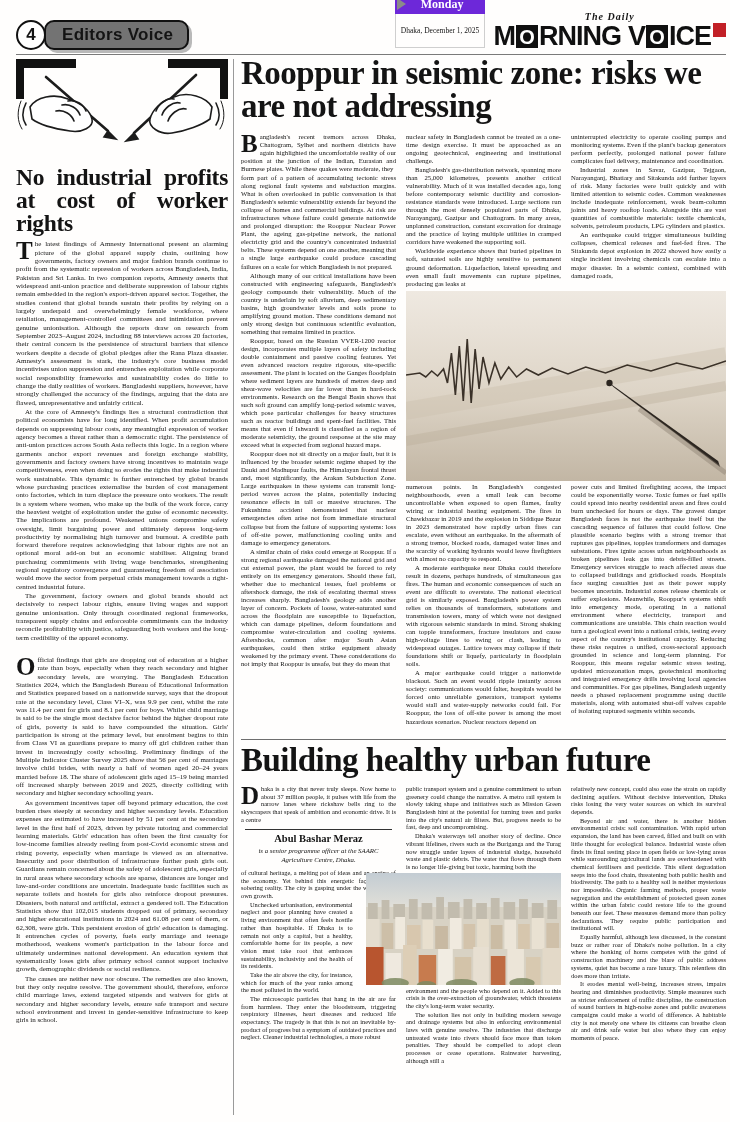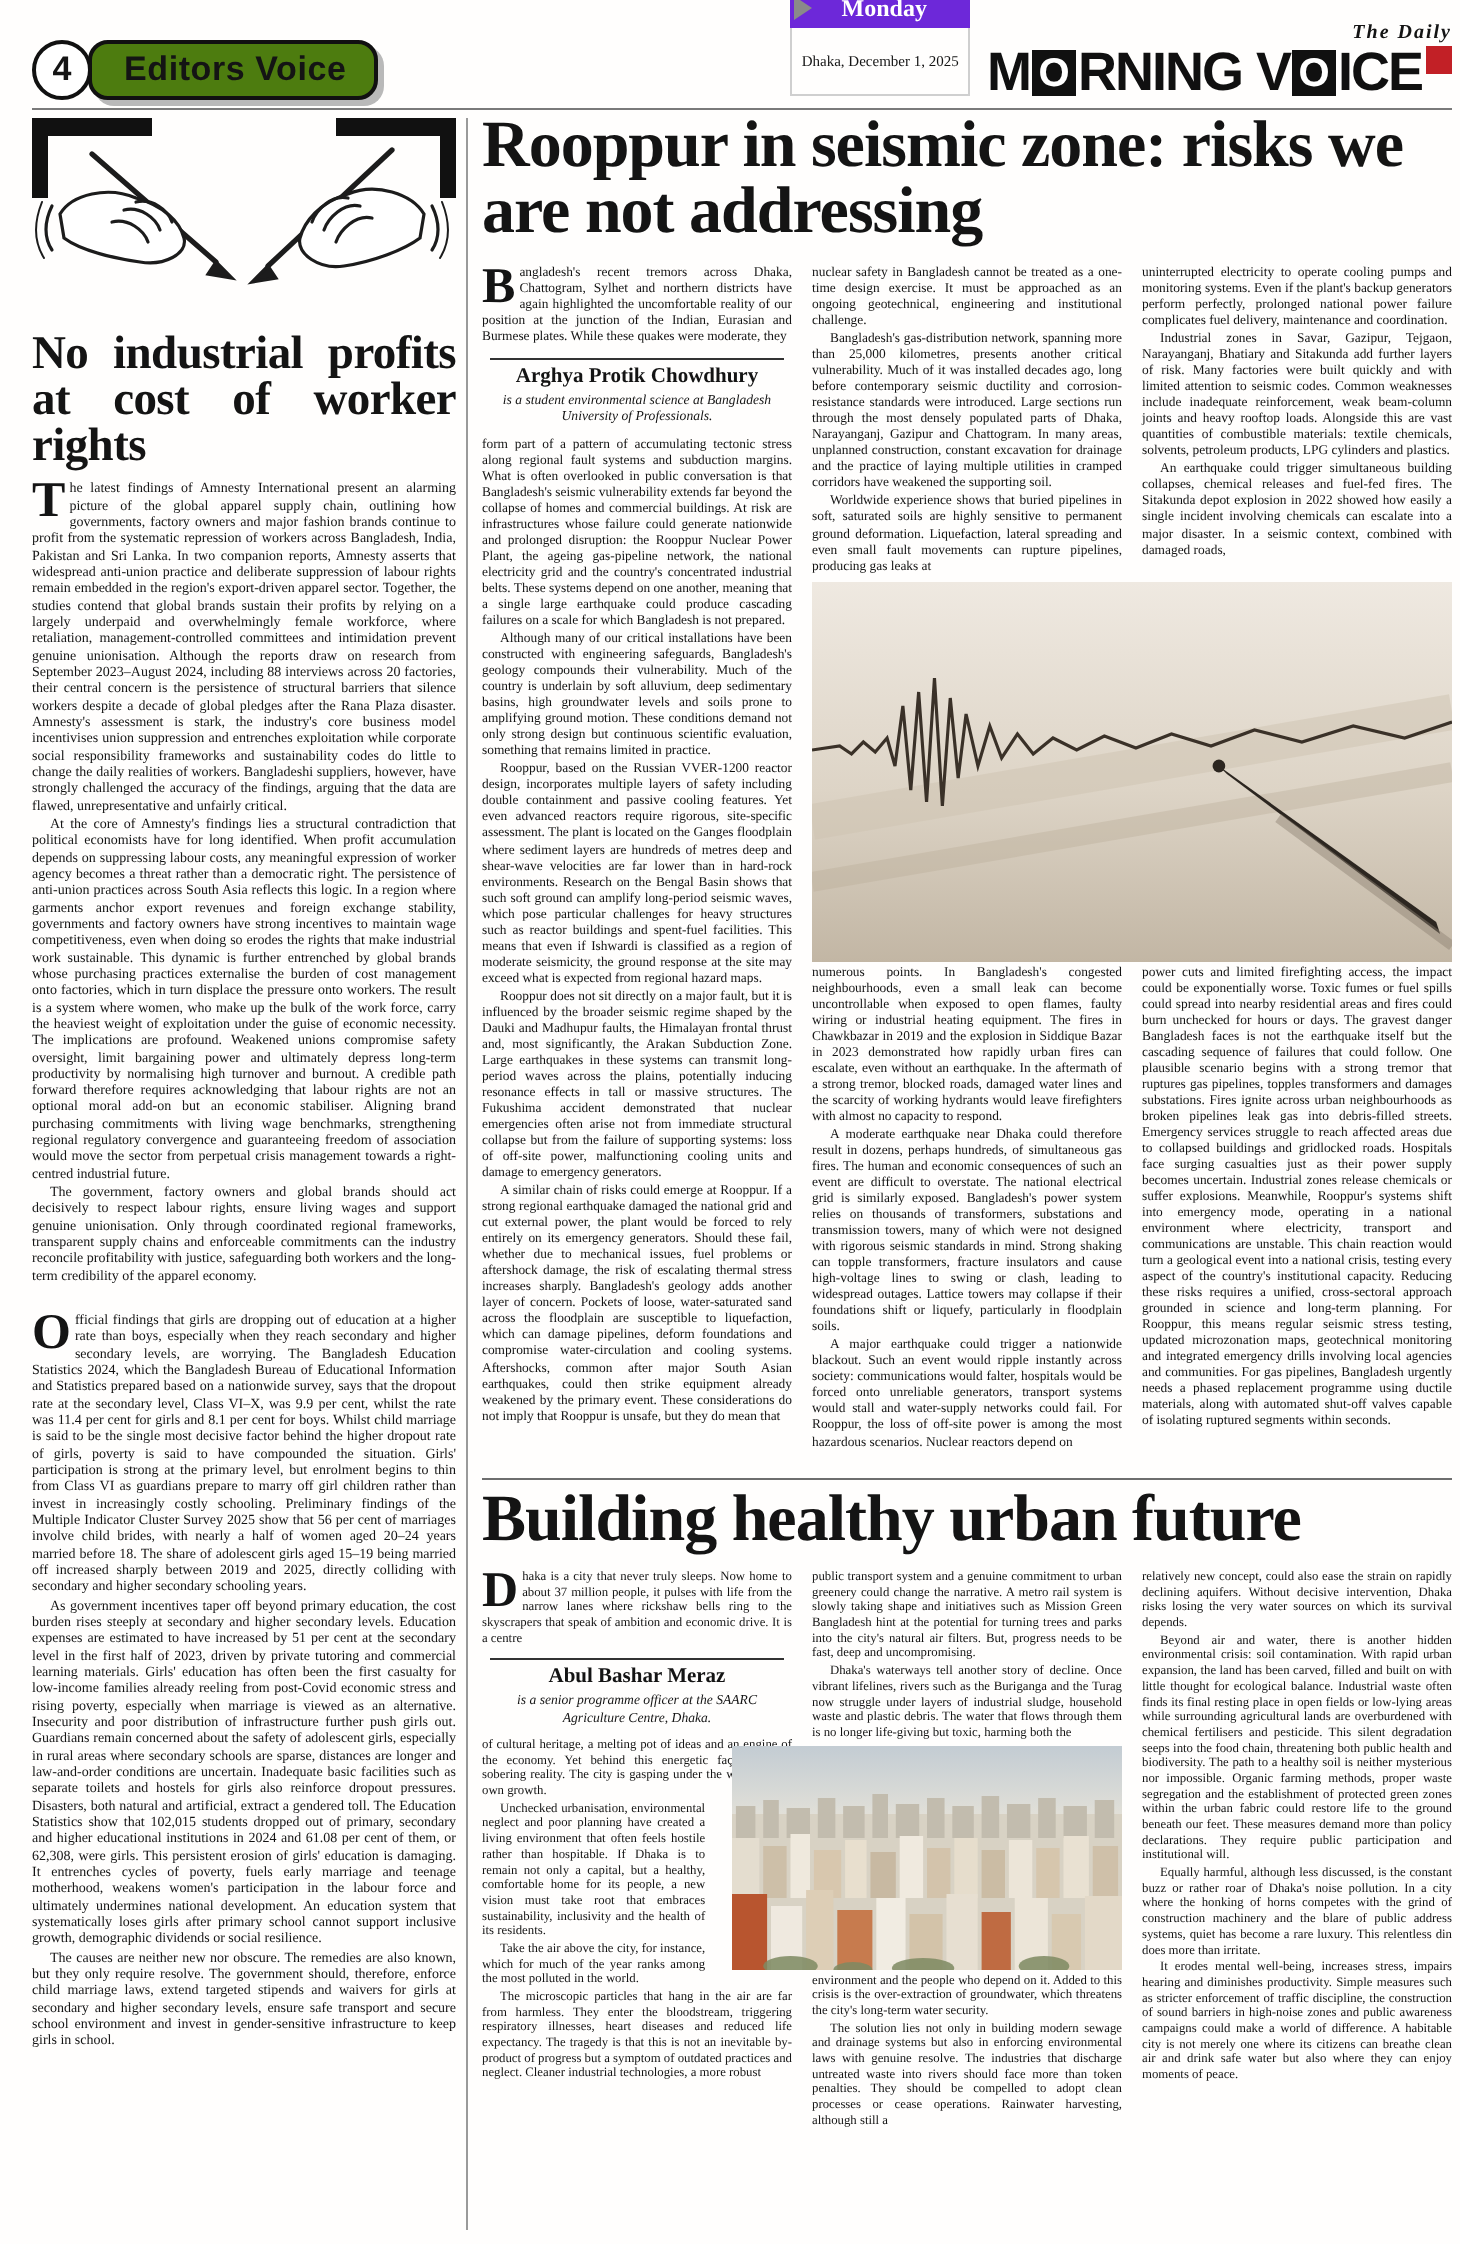--- a/index.html
+++ b/index.html
@@ -13,37 +13,37 @@
 
   
   .hdr { display:flex; justify-content:space-between; align-items:flex-end; height:46px; padding-bottom:4px; }
   .sec-logo { display:flex; align-items:center; gap:4px; }
   .num-badge {
     width:30px; height:30px; border-radius:50%; border:2.5px solid #111;
     box-shadow:0 0 0 2px #fff inset; display:flex; align-items:center; justify-content:center;
     font-family:"Liberation Sans", sans-serif; font-weight:bold; font-size:17px; background:#fff; z-index:2;
   }
   .sec-pill {
-    margin-left:-6px; border:2px solid #111; border-radius:10px; background:#4d7c0f;
+    margin-left:-6px; border:2px solid #111; border-radius:10px; background:#737373;
     box-shadow:3px 3px 0 #b9b9b9; padding:3px 14px 3px 16px;
     font-family:"Liberation Sans", sans-serif; font-weight:bold; font-size:17px; letter-spacing:.3px;
   }
   .hdr-right { display:flex; align-items:flex-end; gap:8px; }
   .day-box { text-align:center; margin-bottom:2px; }
   .day-banner {
     position:relative; background:#6d28d9; color:#fff; font-weight:bold; font-size:12px;
     padding:2px 22px 2px 26px; display:inline-block;margin-top:16px;
   }
   .day-banner .chev {
     position:absolute; left:2px; top:3px; width:0; height:0;
     border-top:6px solid transparent; border-bottom:6px solid transparent; border-left:9px solid #8a8a8a;
   }
   .dateline { font-size:7.5px; border:1px solid #cfcfcf; border-top:none; padding:12px 4px; }
   .masthead { text-align:right; line-height:1; }
-  .mh-top { font-size:10px; font-weight:bold; font-style:italic; letter-spacing:1px; margin-bottom:1px; }
+  .mh-top { font-size:10px; font-weight:bold; font-style:italic; letter-spacing:1px; text-align:center; margin-bottom:1px; }
   .mh-main { font-family:"Liberation Sans", sans-serif; font-weight:bold; font-size:27px; letter-spacing:-1px; color:#101010; display:flex; align-items:center; }
   .obox { display:inline-flex; align-items:center; justify-content:center; width:22px; height:23px; background:#101010; color:#fff; font-size:20px; margin:0 1px; letter-spacing:0; }
   .mh-space { width:7px; display:inline-block; }
   .ribbon { display:inline-block; width:13px; height:14px; background:#c22026; margin-left:2px; align-self:flex-start; }
   .hdr-rule { border-bottom:1.5px solid #7a7a7a; margin-right:0; }
 
   
   .content { display:flex; height:1060px; }
   .vrule { width:1px; background:#9a9a9a; margin:4px 7px 0 5px; }
   aside.leftcol { width:212px; flex:none; padding-top:4px; }
@@ -187,24 +187,20 @@
     <div class="vrule"></div>
 
     <main class="mainarea">
 
       <article class="art art-rooppur">
         <h1>Rooppur in seismic zone: risks we are not addressing</h1>
         <div class="r-grid just">
 
           <div class="r-col1 coltext">
             <p class="nodent dropcap">Bangladesh's recent tremors across Dhaka, Chattogram, Sylhet and northern districts have again highlighted the uncomfortable reality of our position at the junction of the Indian, Eurasian and Burmese plates. While these quakes were moderate, they</p>
-            <div class="author-box">
-              <div class="author-name">Arghya Protik Chowdhury</div>
-              <div class="author-bio">is a student environmental science at Bangladesh University of Professionals.</div>
-            </div>
             <p class="nodent">form part of a pattern of accumulating tectonic stress along regional fault systems and subduction margins. What is often overlooked in public conversation is that Bangladesh's seismic vulnerability extends far beyond the collapse of homes and commercial buildings. At risk are infrastructures whose failure could generate nationwide and prolonged disruption: the Rooppur Nuclear Power Plant, the ageing gas-pipeline network, the national electricity grid and the country's concentrated industrial belts. These systems depend on one another, meaning that a single large earthquake could produce cascading failures on a scale for which Bangladesh is not prepared.</p>
             <p>Although many of our critical installations have been constructed with engineering safeguards, Bangladesh's geology compounds their vulnerability. Much of the country is underlain by soft alluvium, deep sedimentary basins, high groundwater levels and soils prone to amplifying ground motion. These conditions demand not only strong design but continuous scientific evaluation, something that remains limited in practice.</p>
             <p>Rooppur, based on the Russian VVER-1200 reactor design, incorporates multiple layers of safety including double containment and passive cooling features. Yet even advanced reactors require rigorous, site-specific assessment. The plant is located on the Ganges floodplain where sediment layers are hundreds of metres deep and shear-wave velocities are far lower than in hard-rock environments. Research on the Bengal Basin shows that such soft ground can amplify long-period seismic waves, which pose particular challenges for heavy structures such as reactor buildings and spent-fuel facilities. This means that even if Ishwardi is classified as a region of moderate seismicity, the ground response at the site may exceed what is expected from regional hazard maps.</p>
             <p>Rooppur does not sit directly on a major fault, but it is influenced by the broader seismic regime shaped by the Dauki and Madhupur faults, the Himalayan frontal thrust and, most significantly, the Arakan Subduction Zone. Large earthquakes in these systems can transmit long-period waves across the plains, potentially inducing resonance effects in tall or massive structures. The Fukushima accident demonstrated that nuclear emergencies often arise not from immediate structural collapse but from the failure of supporting systems: loss of off-site power, malfunctioning cooling units and damage to emergency generators.</p>
             <p>A similar chain of risks could emerge at Rooppur. If a strong regional earthquake damaged the national grid and cut external power, the plant would be forced to rely entirely on its emergency generators. Should these fail, whether due to mechanical issues, fuel problems or aftershock damage, the risk of escalating thermal stress increases sharply. Bangladesh's geology adds another layer of concern. Pockets of loose, water-saturated sand across the floodplain are susceptible to liquefaction, which can damage pipelines, deform foundations and compromise water-circulation and cooling systems. Aftershocks, common after major South Asian earthquakes, could then strike equipment already weakened by the primary event. These considerations do not imply that Rooppur is unsafe, but they do mean that</p>
           </div>
 
           <div class="r-c2t coltext">
             <p class="nodent">nuclear safety in Bangladesh cannot be treated as a one-time design exercise. It must be approached as an ongoing geotechnical, engineering and institutional challenge.</p>
             <p>Bangladesh's gas-distribution network, spanning more than 25,000 kilometres, presents another critical vulnerability. Much of it was installed decades ago, long before contemporary seismic ductility and corrosion-resistance standards were introduced. Large sections run through the most densely populated parts of Dhaka, Narayanganj, Gazipur and Chattogram. In many areas, unplanned construction, constant excavation for drainage and the practice of laying multiple utilities in cramped corridors have weakened the supporting soil.</p>

